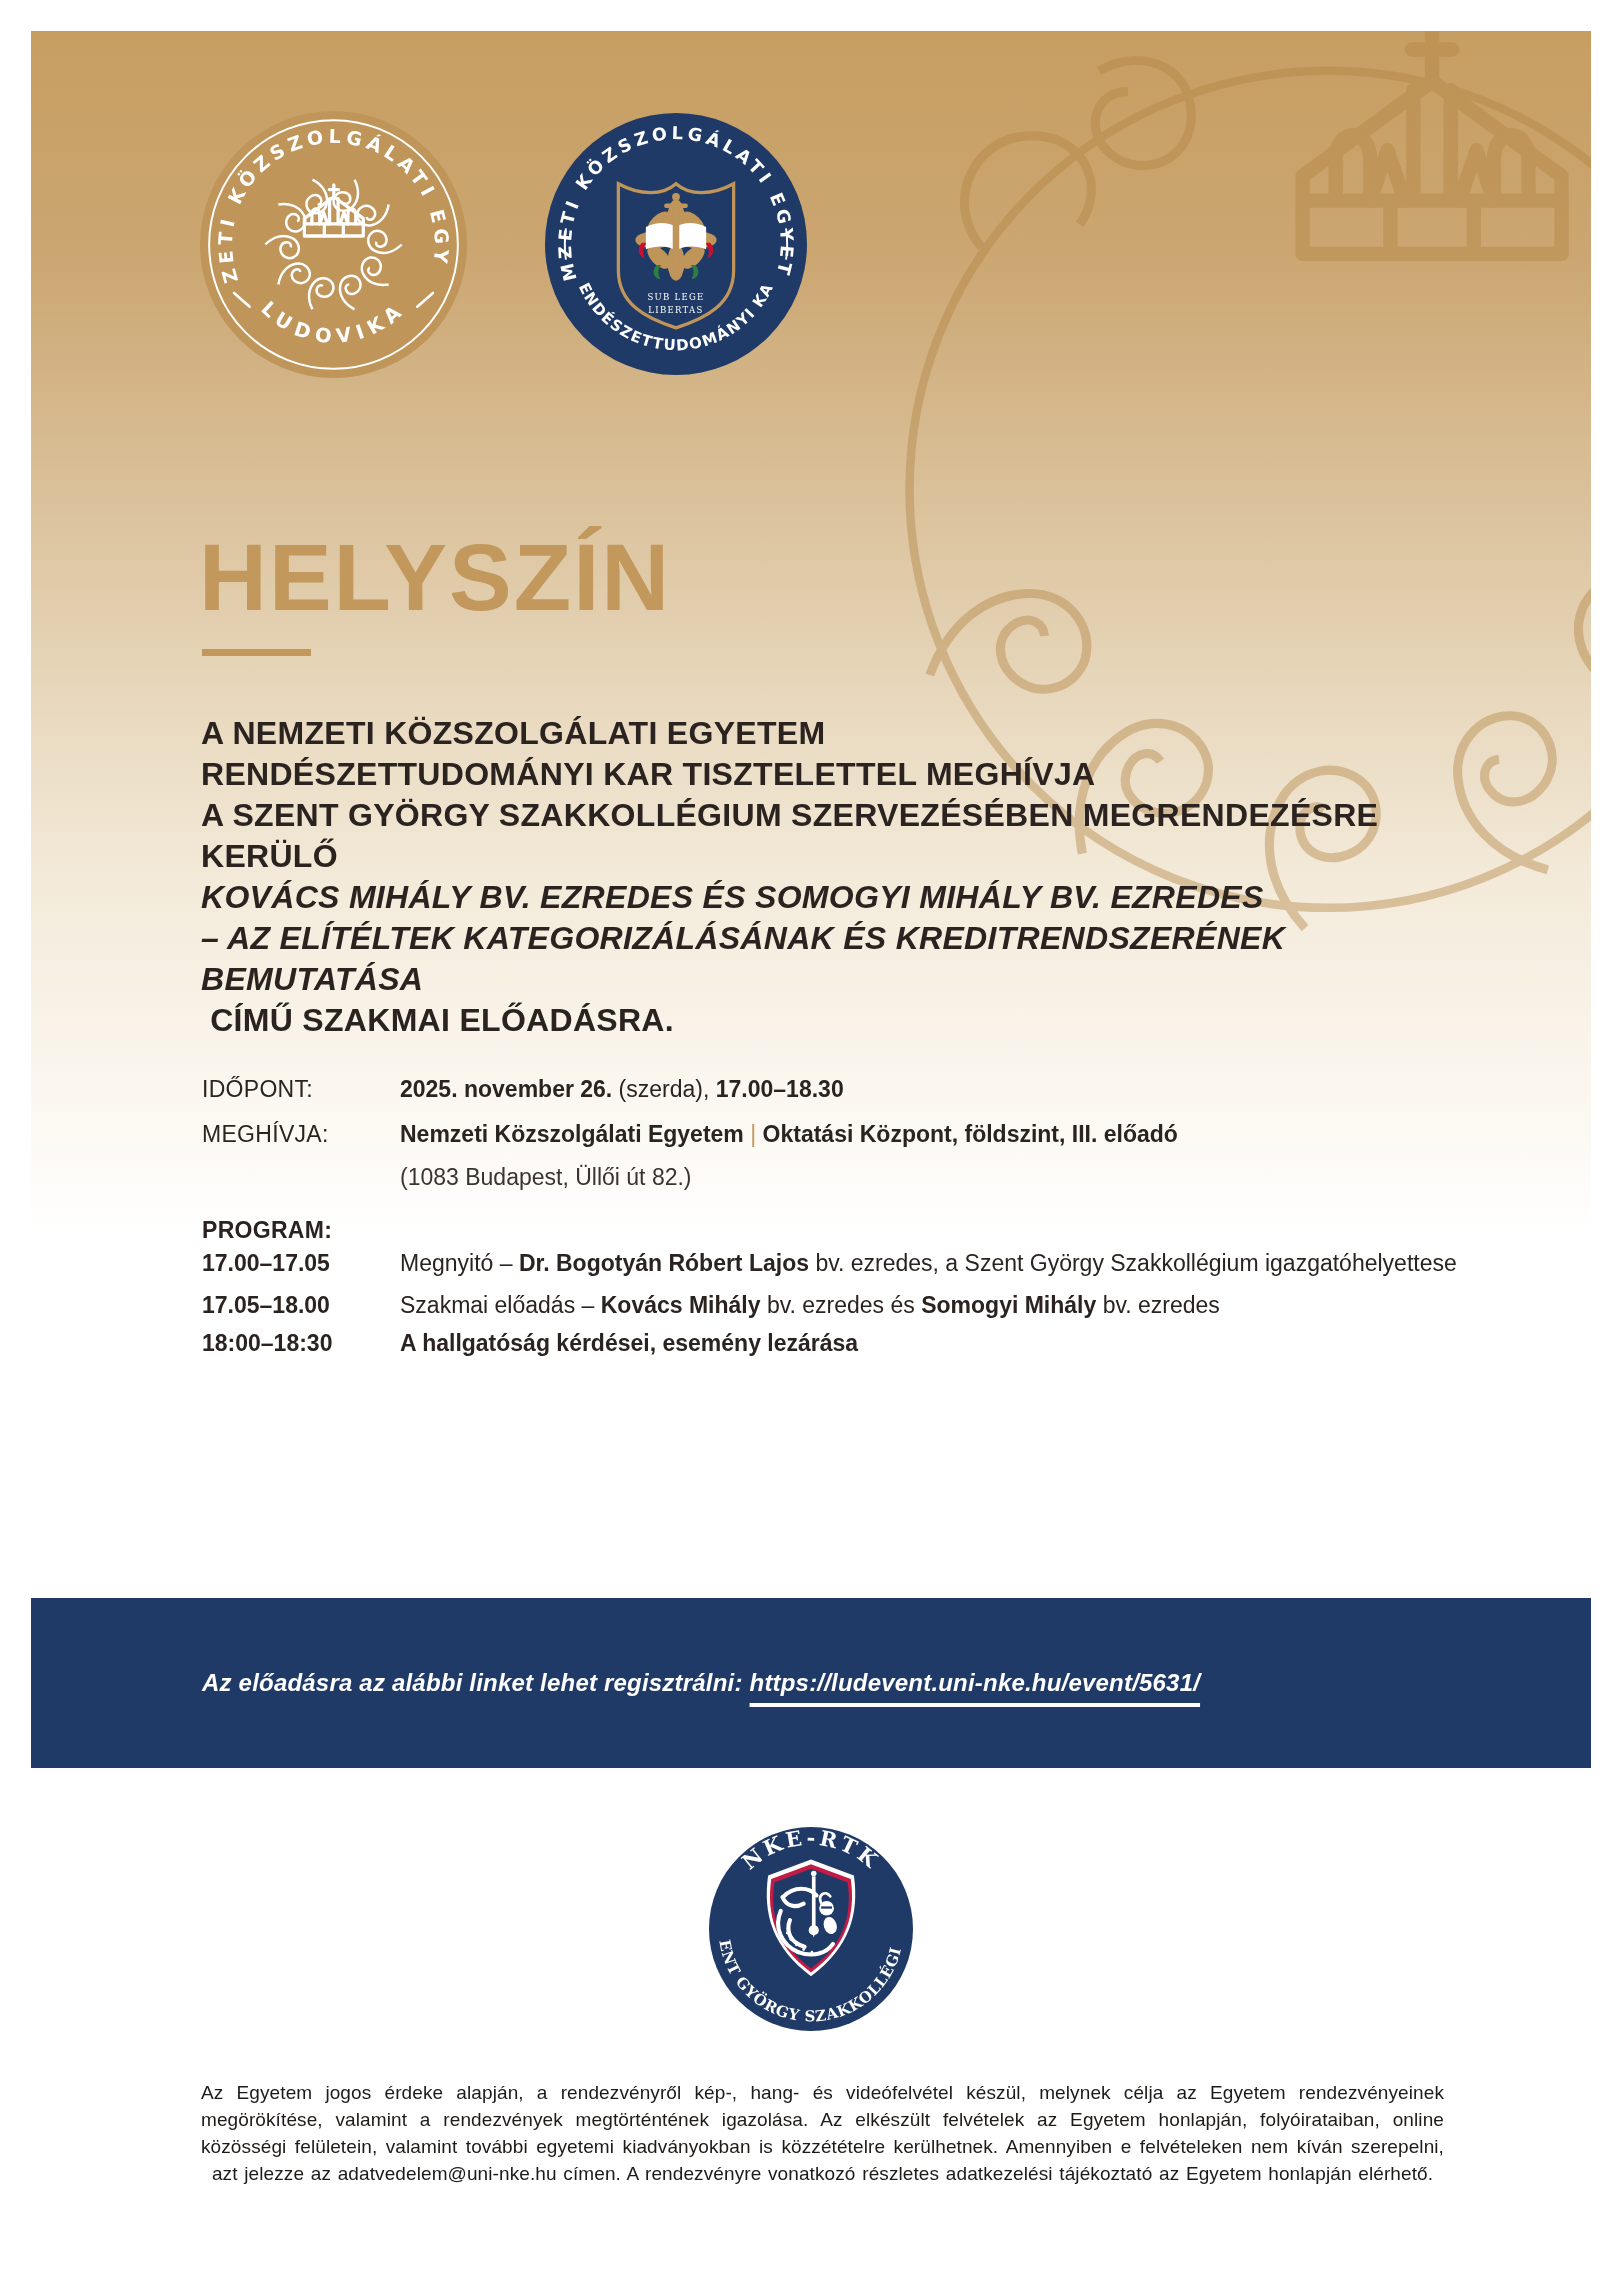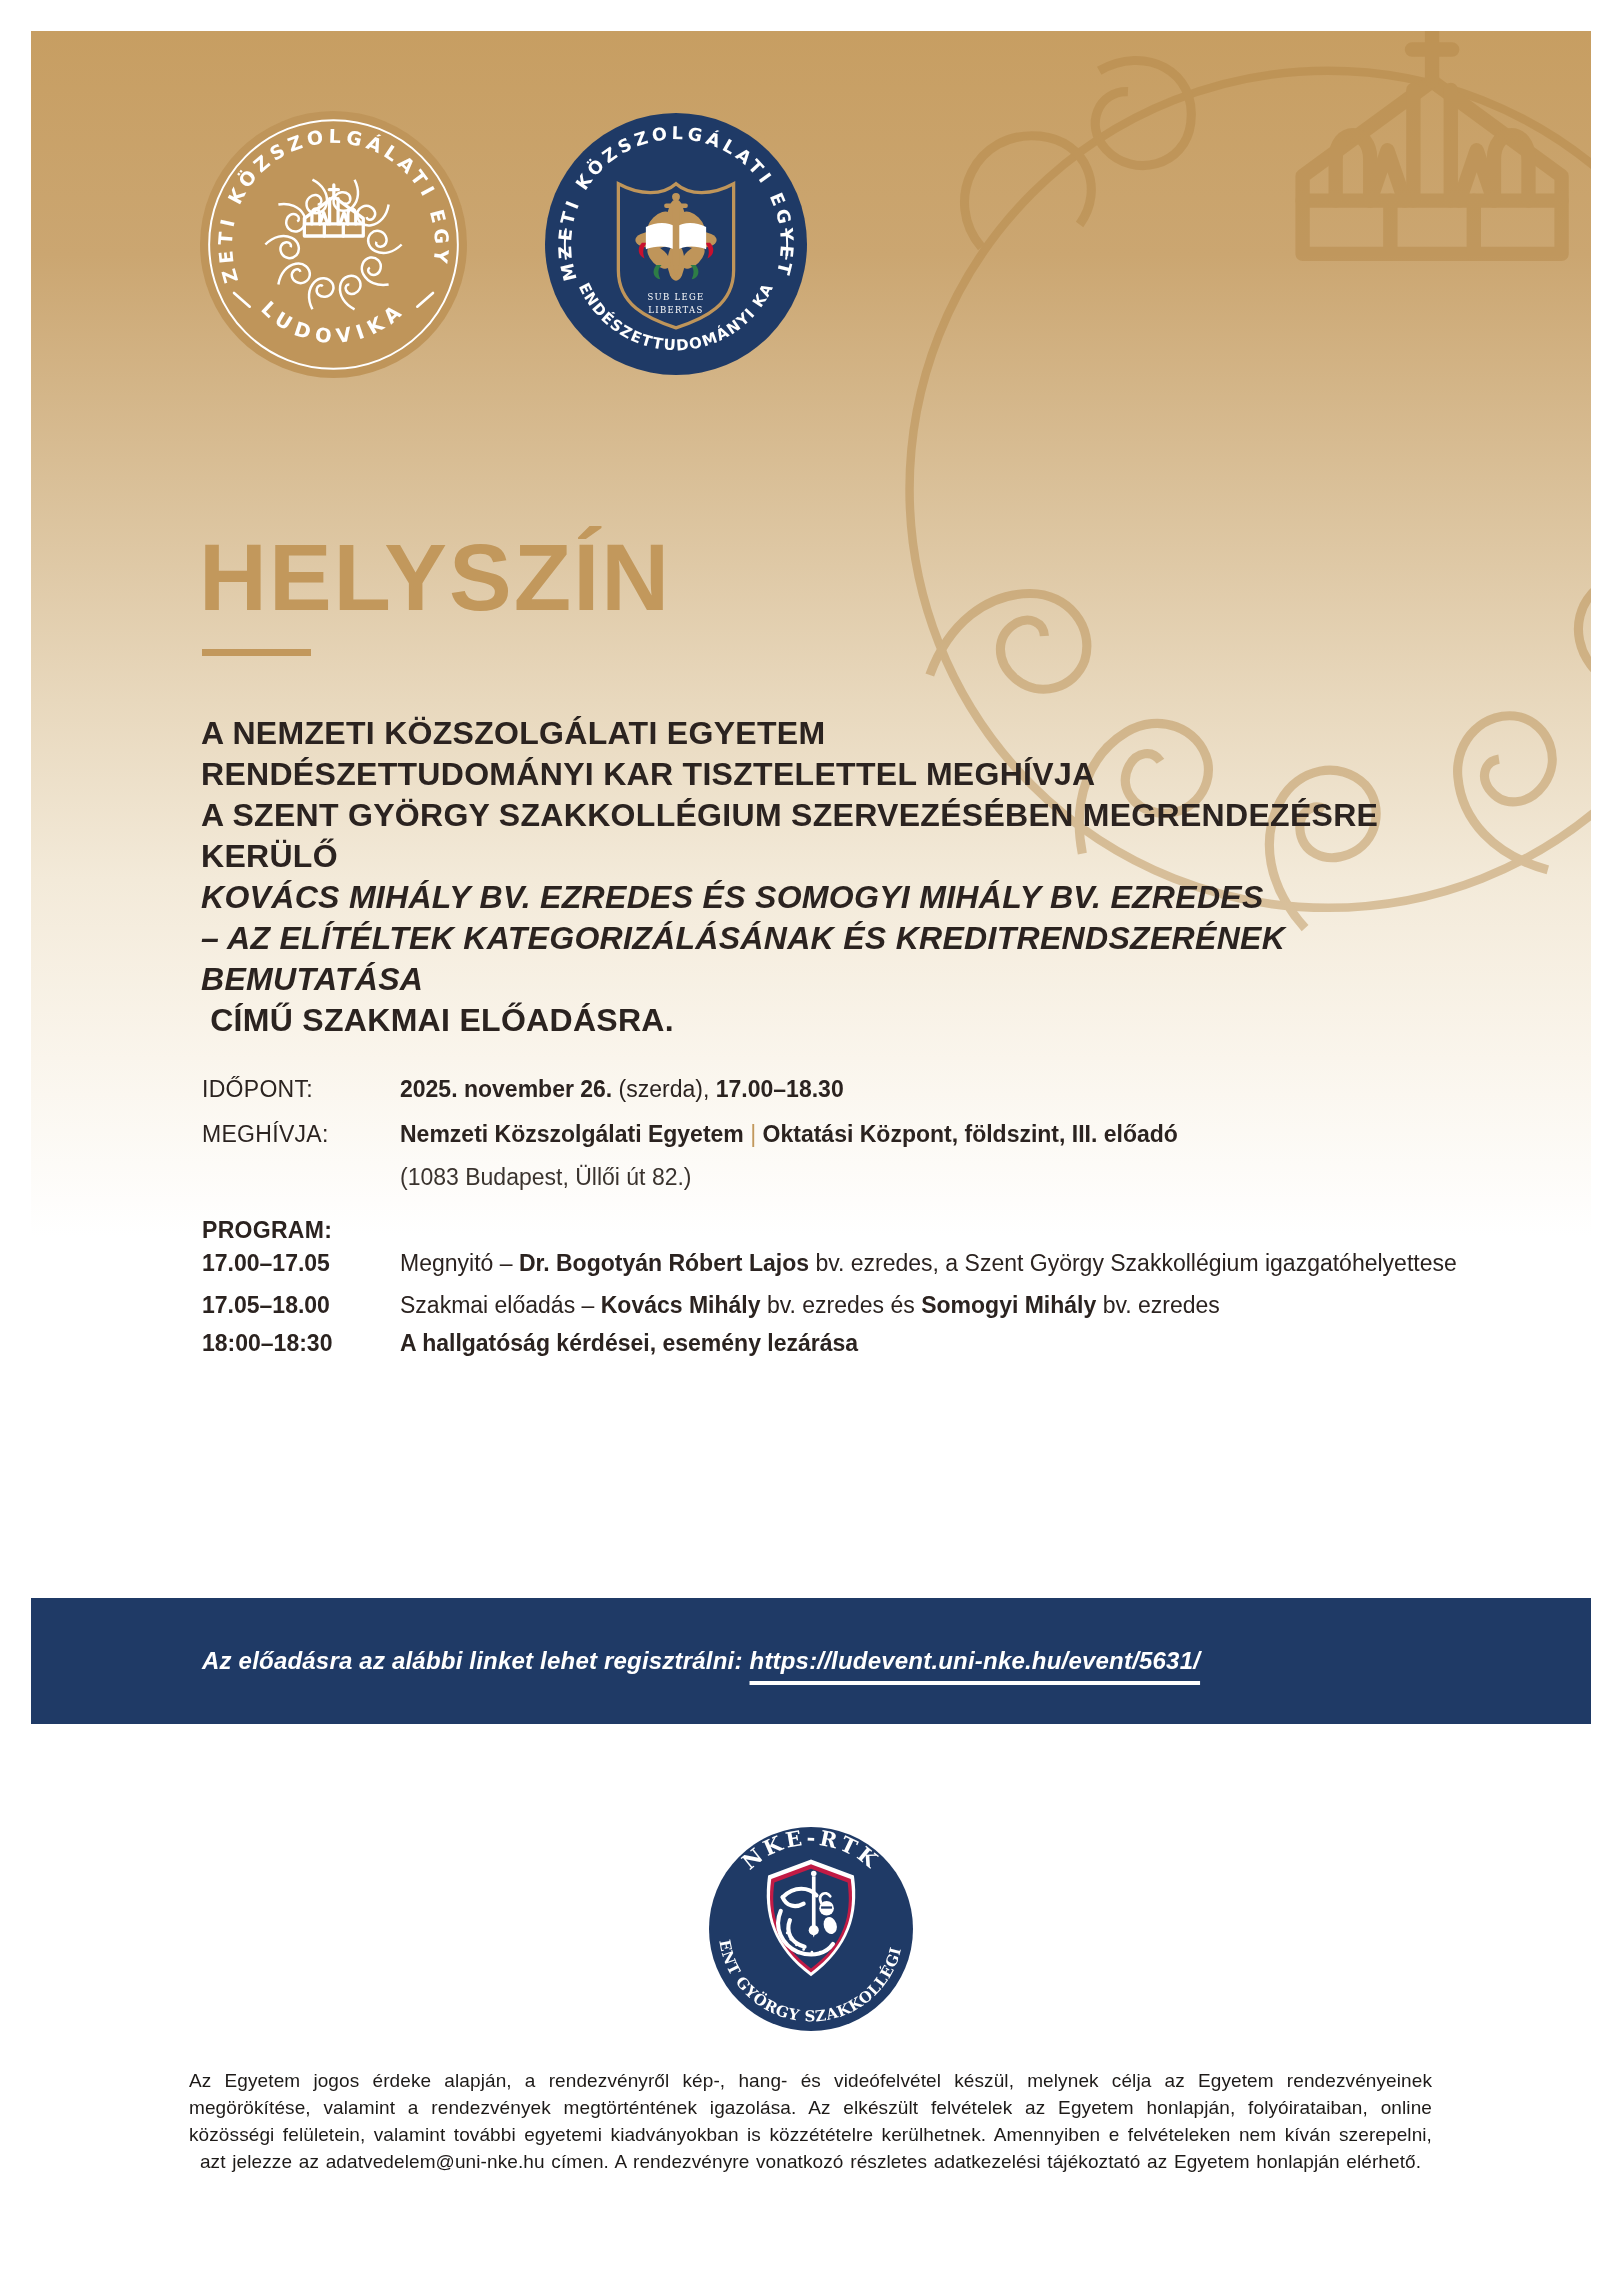--- a/index.html
+++ b/index.html
@@ -37,31 +37,31 @@
   .row--p1{top:1218px;}
   .row--p2{top:1260px;}
   .row--p3{top:1298px;}
   .row .time{position:absolute;left:0;top:0;font-weight:700;text-align:right;}
   .seg-b{font-weight:700;margin-top:9px;}
   .seg-gold{color:#c2985c;font-weight:400;}
   .closing{
     position:absolute;left:171px;top:1447px;font-size:23.6px;font-weight:700;font-style:italic;
   }
   .banner{
-    position:absolute;left:0;top:1567px;width:1560px;height:126px;background:#1f3a66;
+    position:absolute;left:0;top:1567px;width:1560px;height:170px;background:#1f3a66;
     display:flex;align-items:center;
   }
   .banner-text{
     margin-left:171px;color:#ffffff;font-size:24px;font-weight:700;font-style:italic;letter-spacing:0.2px;
   }
   .banner-link{
     color:#ffffff;text-decoration:underline;text-decoration-thickness:3.9px;text-underline-offset:11.8px;
   }
   .footer{
-    position:absolute;left:158px;top:2036px;width:1243px;margin:0;
+    position:absolute;left:158px;top:2036px;width:1243px;margin:12px;
     font-size:19px;line-height:27px;font-weight:400;color:#1d1a18;
     text-align:justify;text-align-last:center;letter-spacing:0.1px;word-spacing:1.3px;
   }
   svg text{font-family:"DejaVu Sans","Liberation Sans",sans-serif;}
   svg text.serif{font-family:"DejaVu Serif","Liberation Serif",serif;}
 </style>
 </head>
 <body>
 
 <div class="page">

